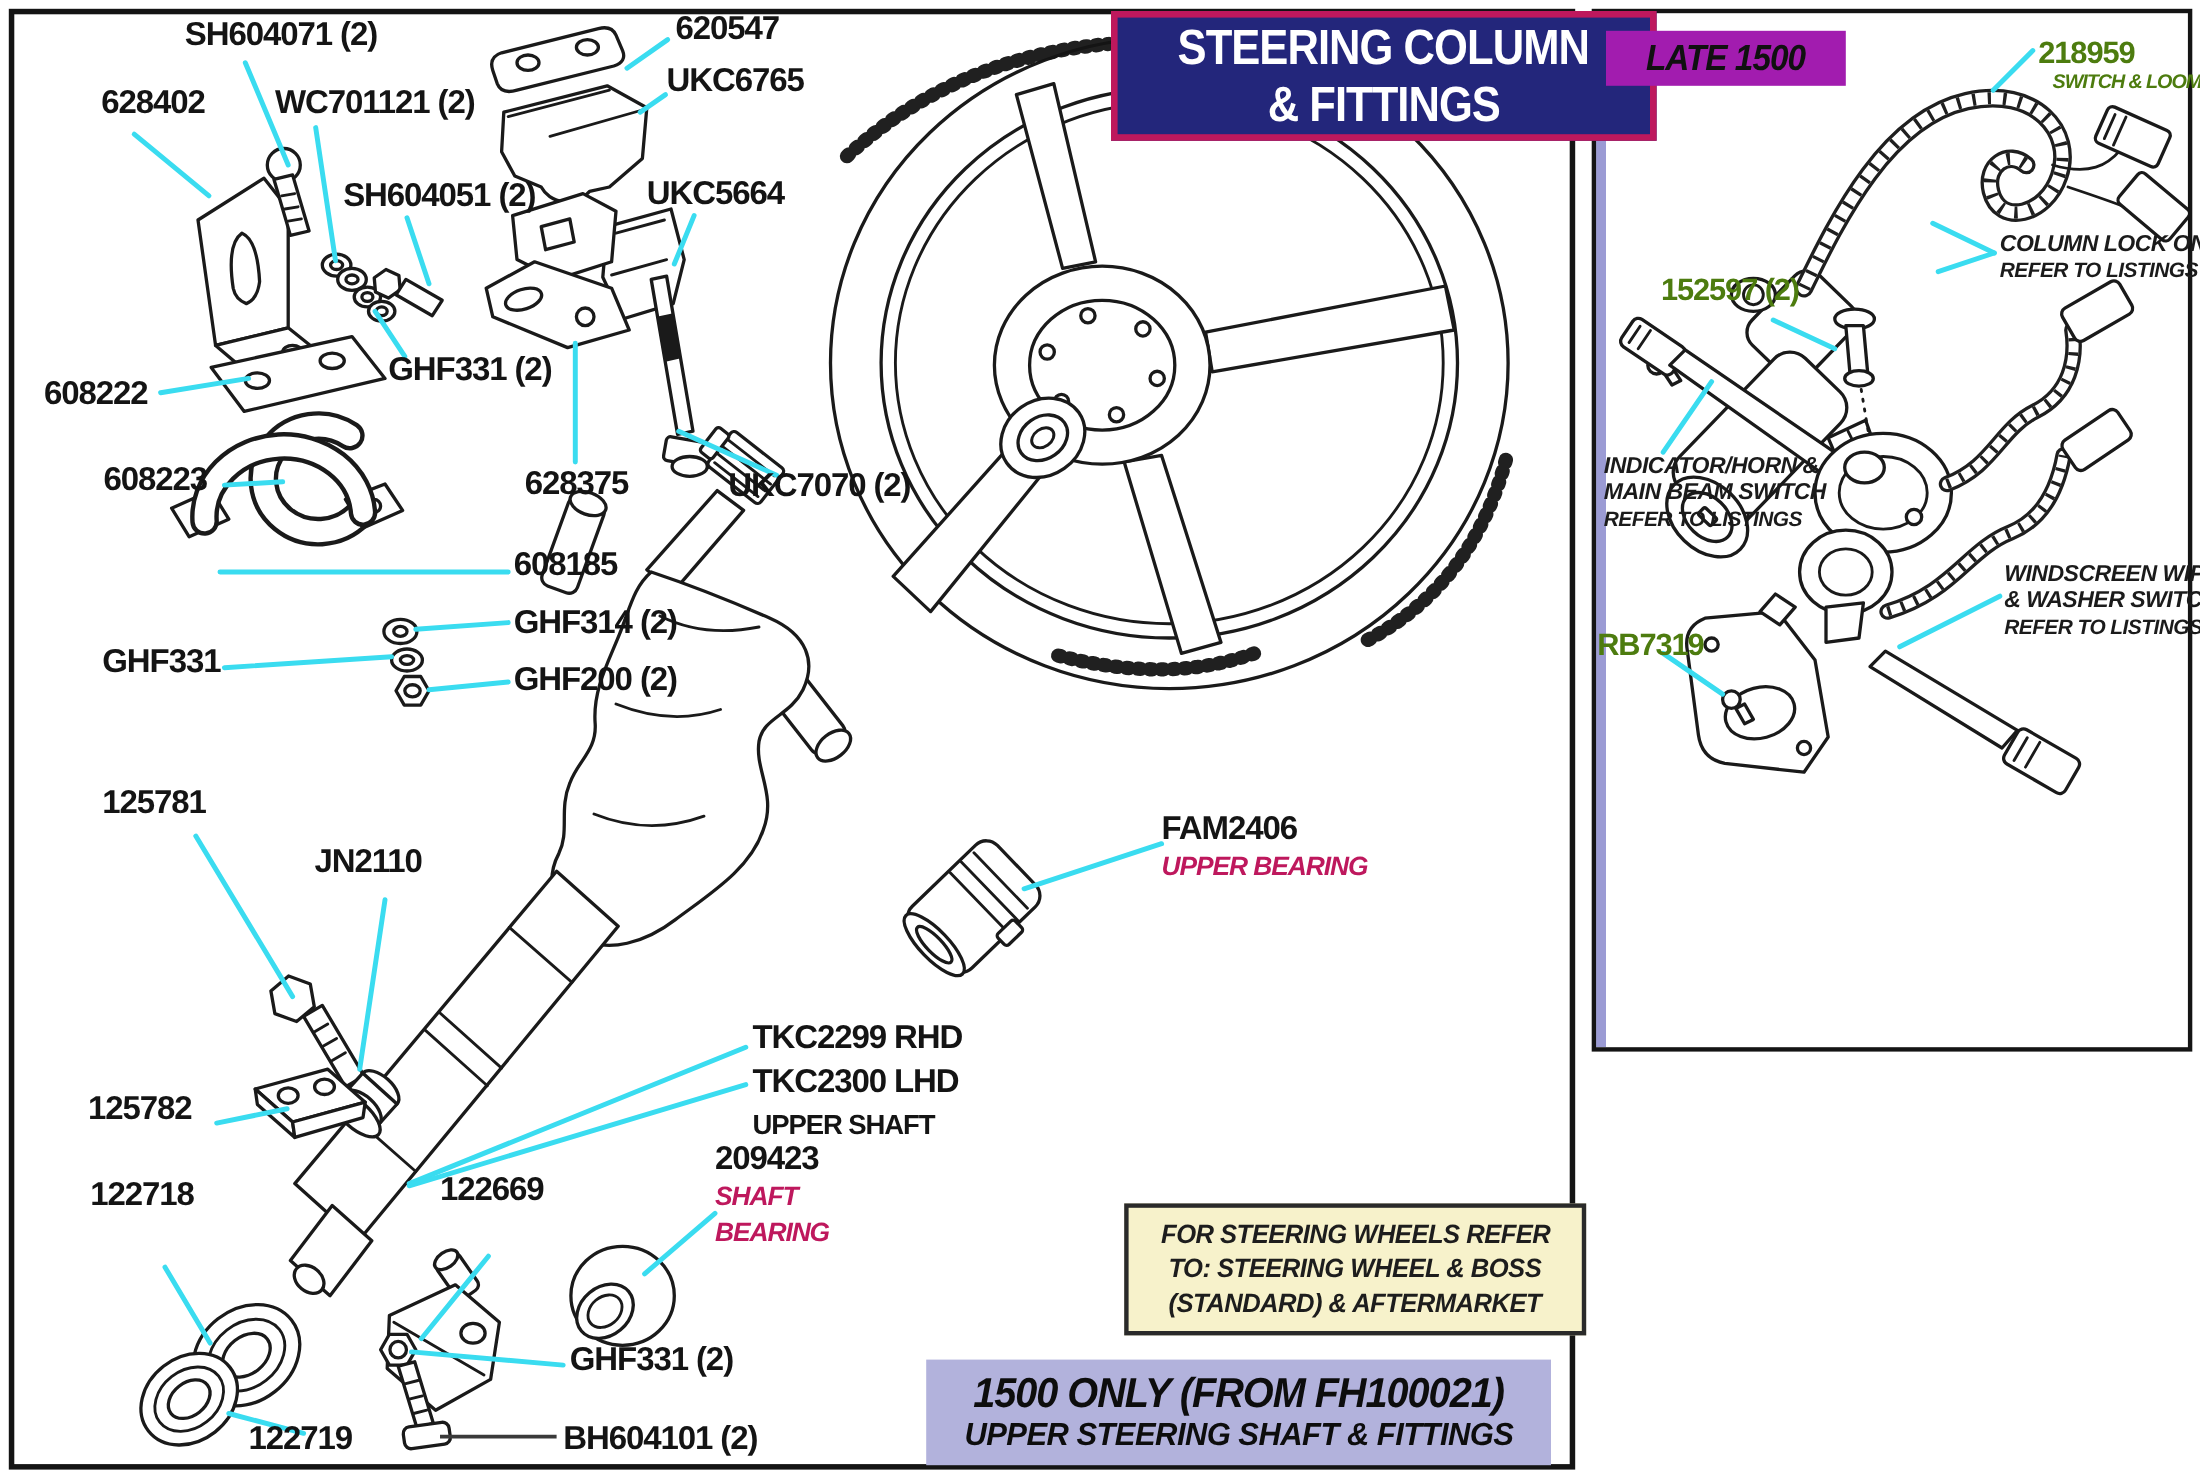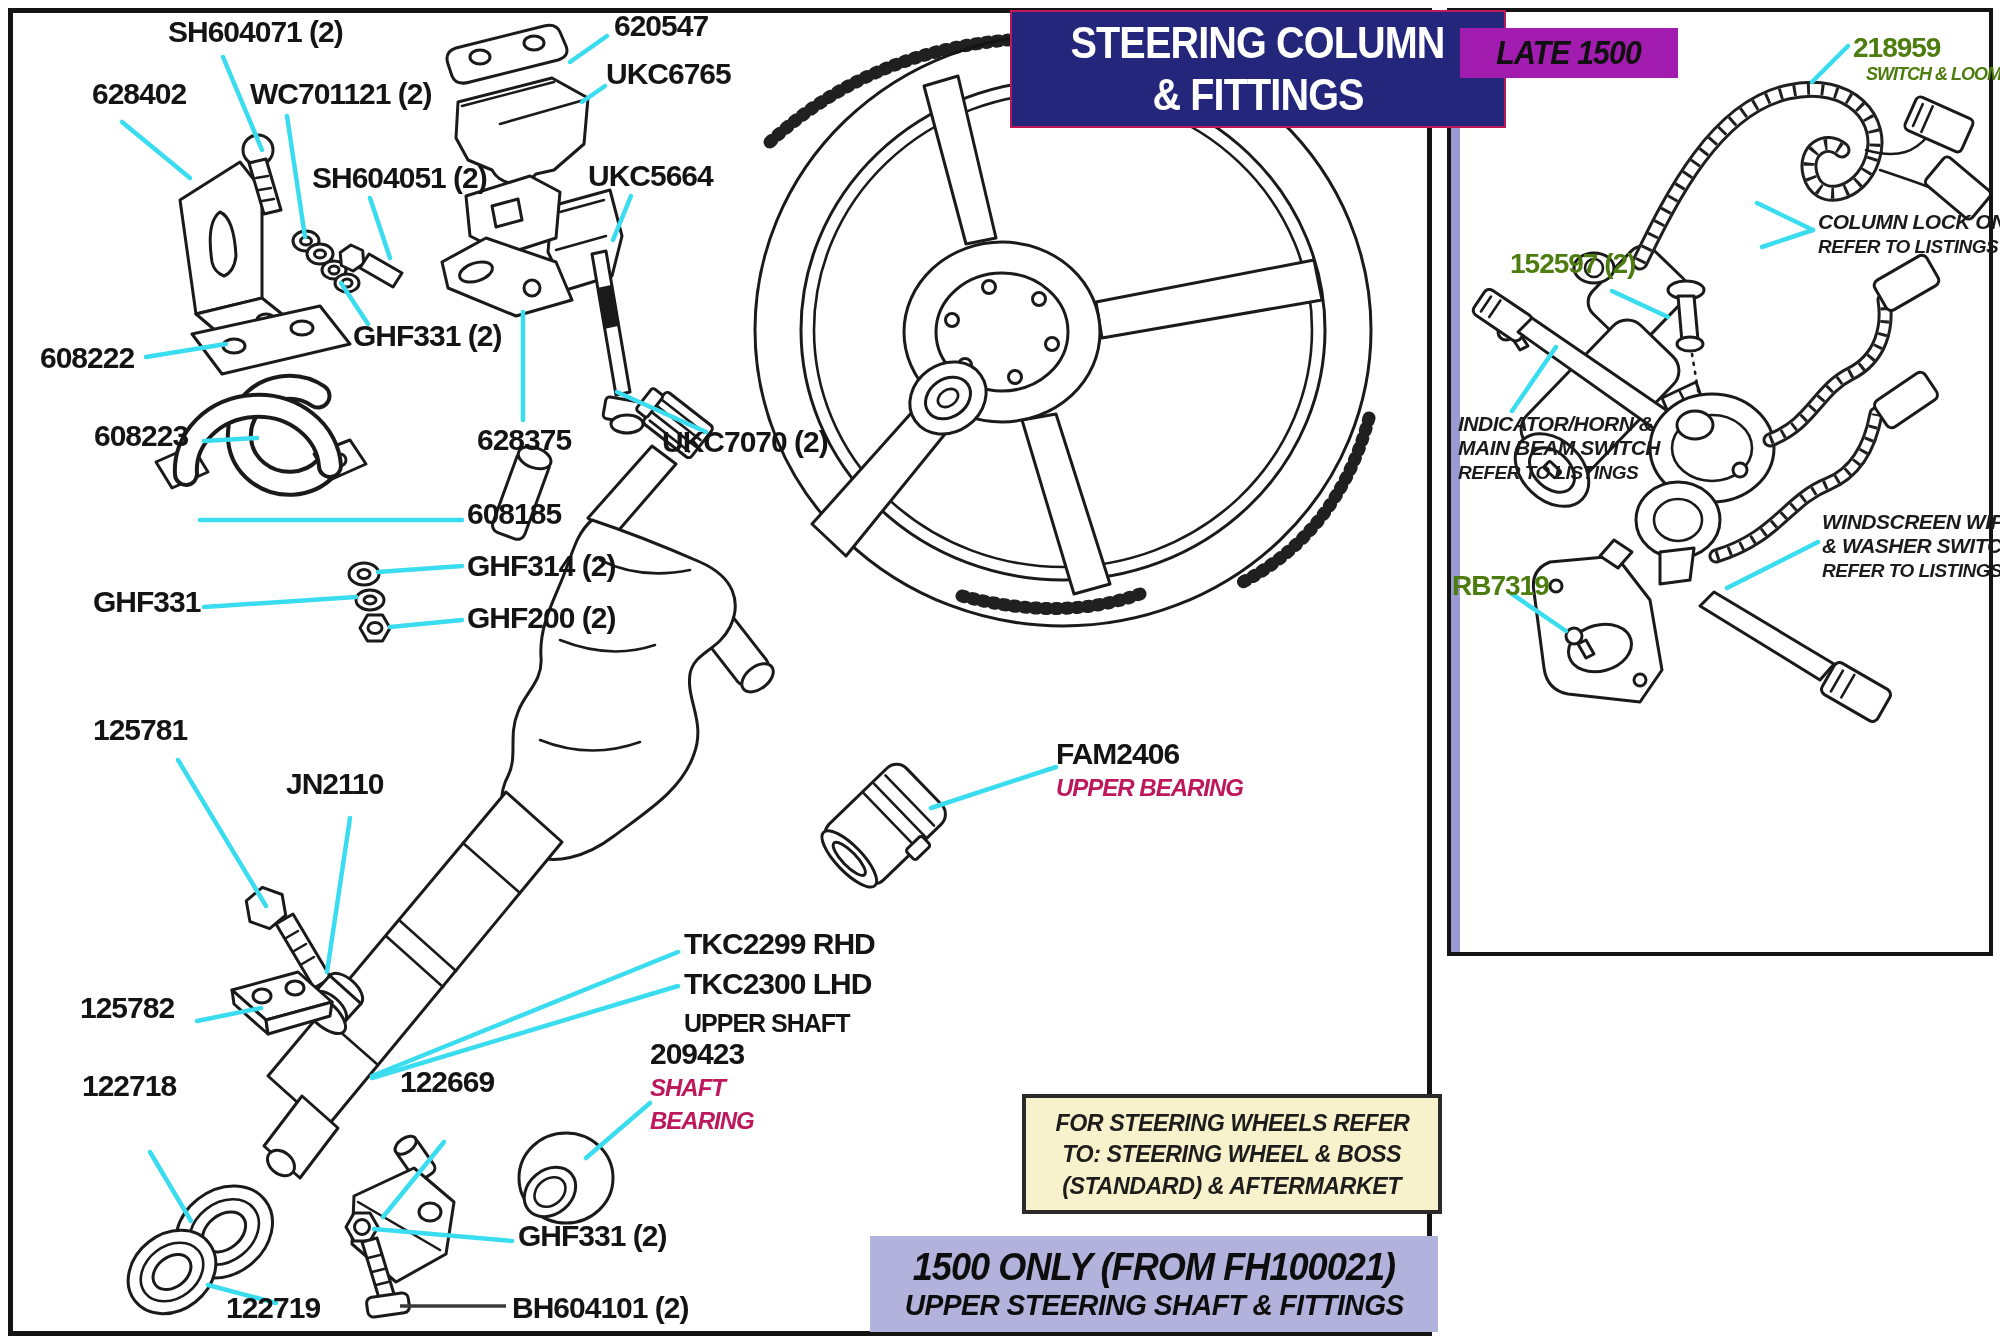--- a/index.html
+++ b/index.html
@@ -4,35 +4,35 @@
 <style>
   html,body{margin:0;padding:0;background:#ffffff;}
   .stage{position:relative;width:2000px;height:1344px;background:#ffffff;overflow:hidden;
          font-family:"Liberation Sans",sans-serif;}
   svg{position:absolute;left:0;top:0;z-index:1;}
   .frame{position:absolute;z-index:2;pointer-events:none;}
   .main-frame{left:8px;top:8px;width:1414px;height:1318px;border:5px solid #141414;}
   .panel-frame{left:1447px;top:8px;width:538px;height:940px;border:4px solid #141414;
                box-shadow:inset 9px 0 0 #9b9bd4;}
   .title-box{position:absolute;left:1010px;top:10px;width:496px;height:118px;z-index:3;
-             background:#23267b;border:2px solid #be185d;box-sizing:border-box;
+             background:#23267b;border:6px solid #be185d;box-sizing:border-box;
              display:flex;flex-direction:column;align-items:center;justify-content:center;}
   .title-box span{display:block;color:#ffffff;font-weight:bold;font-size:45px;line-height:1.16;
              letter-spacing:-1px;transform:scaleX(.88);white-space:nowrap;}
   .late-box{position:absolute;left:1460px;top:28px;width:218px;height:50px;z-index:3;
              background:#a21caf;display:flex;align-items:center;justify-content:center;}
   .late-box span{font-weight:bold;font-style:italic;font-size:33px;color:#101010;
              letter-spacing:-1px;transform:scaleX(.92);}
   .note-box{position:absolute;left:1022px;top:1094px;width:420px;height:120px;z-index:3;
              background:#f7f2cb;border:4px solid #2a2a2a;box-sizing:border-box;
              display:flex;flex-direction:column;align-items:center;justify-content:center;}
   .note-box span{display:block;font-weight:bold;font-style:italic;font-size:24px;line-height:1.3;
              color:#1d1d1d;letter-spacing:-0.5px;transform:scaleX(.97);white-space:nowrap;}
   .banner{position:absolute;left:842px;top:1236px;width:568px;height:96px;z-index:3;
-             background:#b2b2dc;display:flex;flex-direction:column;align-items:center;justify-content:center;margin-left:28px;}
+             background:#b2b2dc;display:flex;flex-direction:column;align-items:center;justify-content:center;}
   .banner .b1{font-weight:bold;font-style:italic;font-size:38px;color:#0d0d0d;letter-spacing:-1px;
              transform:scaleX(.95);white-space:nowrap;}
   .banner .b2{font-weight:bold;font-style:italic;font-size:29px;color:#0d0d0d;letter-spacing:-0.5px;
              transform:scaleX(.97);white-space:nowrap;}
   .plbl{position:absolute;z-index:3;font-weight:bold;font-size:30px;line-height:1.08;color:#141414;
              letter-spacing:-1px;white-space:nowrap;}
   .plbl .sub{font-style:italic;font-size:24px;font-weight:bold;color:#be185d;}
   .subonly{font-size:25px;}
   .ann{position:absolute;z-index:3;font-weight:bold;font-style:italic;font-size:21px;line-height:1.15;
              color:#1b1b1b;letter-spacing:-0.5px;white-space:nowrap;}

